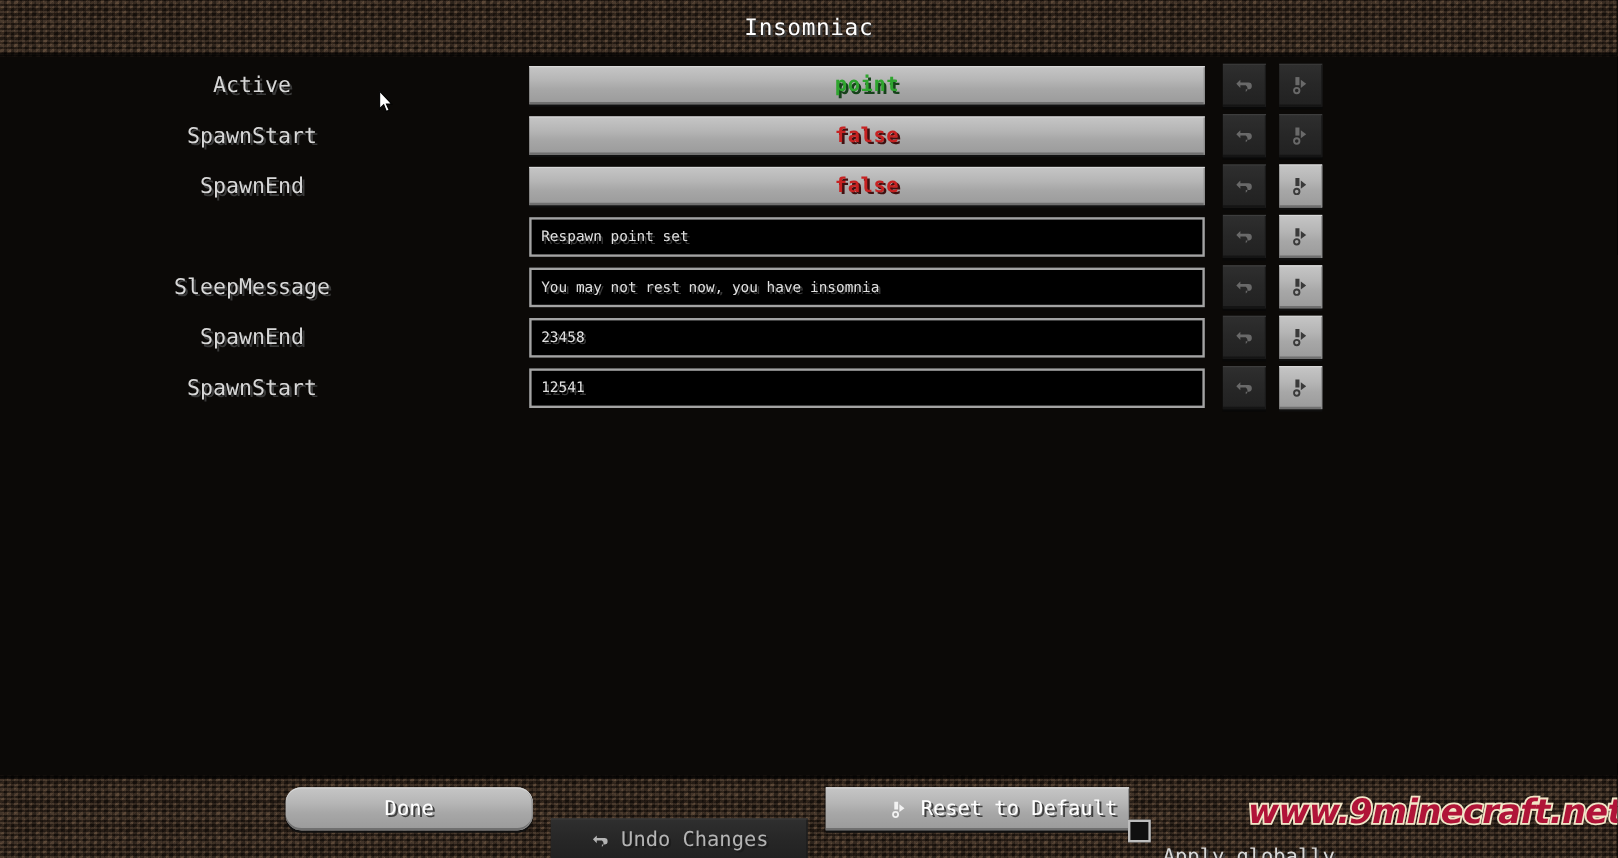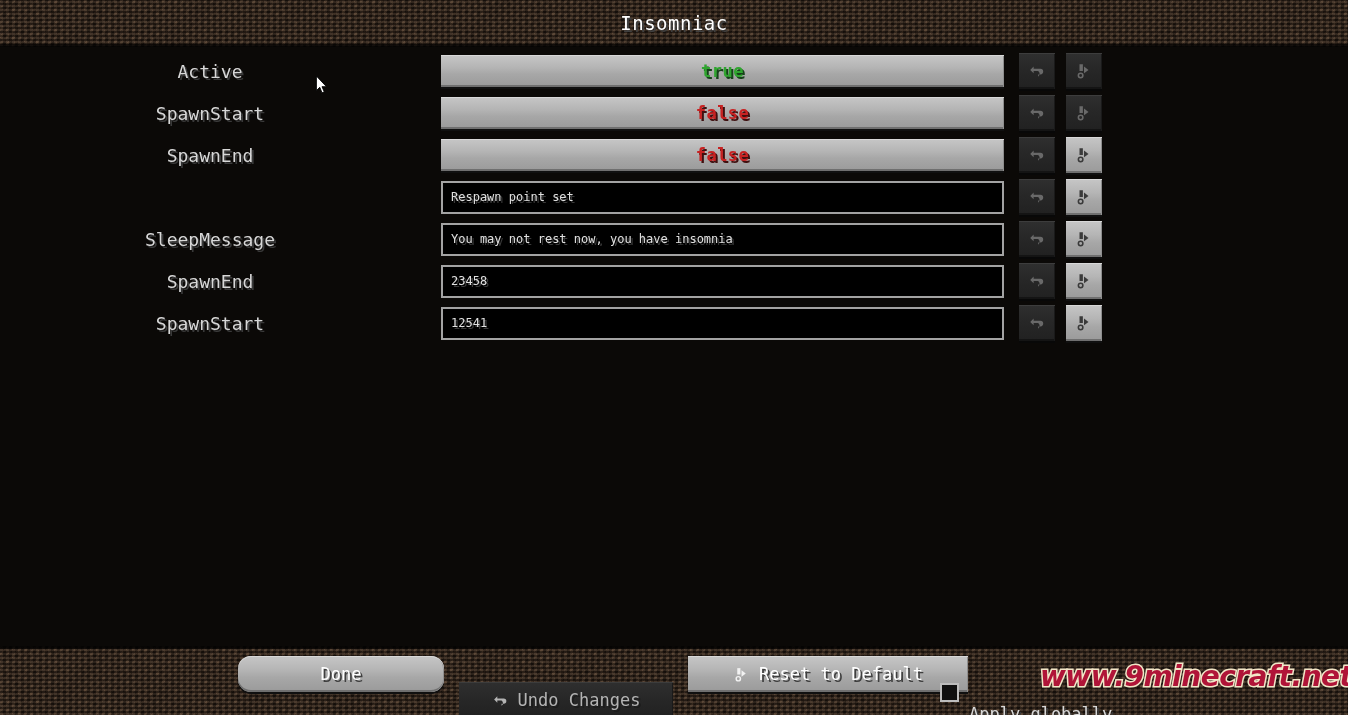--- a/index.html
+++ b/index.html
@@ -191,21 +191,21 @@
       inset 0 1px 0 0 #3d3d3d,
       inset -1px 0 0 0 #1a1a1a,
       inset 0 -2px 0 0 #141414,
       0 2px 0 0 #080808;
     color: #b4b4b4;
     text-shadow: 2px 2px 0 #1c1c1c;
     margin-top: 26px;
   }
   #btn-done        { left: 238px;  top: 656px; width: 206px; border-radius: 13px; }
   #btn-undo-all    { left: 459px;  top: 656px; width: 214px; }
-  #btn-reset-all   { left: 688px;  top: 656px; width: 280px; }
+  #btn-reset-all   { left: 688px;  top: 656px; width: 253px; justify-content: flex-end; }
 
   #apply-global {
     position: absolute;
     left: 940px; top: 660px;
     display: flex; align-items: center; gap: 10px;
     cursor: pointer;
   }
   #apply-global .box {
     width: 19px; height: 19px;
     background: #101010;
@@ -248,21 +248,21 @@
 <div id="screen">
 
   <div id="header" class="dirt-brown">
     <div id="header-title">Insomniac</div>
   </div>
 
   <div id="config-list">
       <div class="config-row">
         <div class="row-label">Active</div>
         <button class="value-button">
-          <span class="bool true">true</span>
+          <span class="bool true">point</span>
         </button>
         <button class="icon-btn col-undo disabled">
           <svg class="glyph" viewBox="0 0 16 16">
             <path d="M5 4 L2 7 L5 10 L5 8 L9 8 A3 3 0 0 1 9 13 L9 11 L11 11 A2 2 0 0 0 11 6 L5 6 Z" fill="#9a9a9a"></path>
           </svg>
         </button>
         <button class="icon-btn col-reset disabled">
           <svg class="glyph" viewBox="0 0 16 16">
             <path d="M4 2 L7 2 L7 8 L4 8 Z" fill="#9a9a9a"></path>
             <path d="M8 4 L12 7 L8 10 Z" fill="#9a9a9a"></path>

